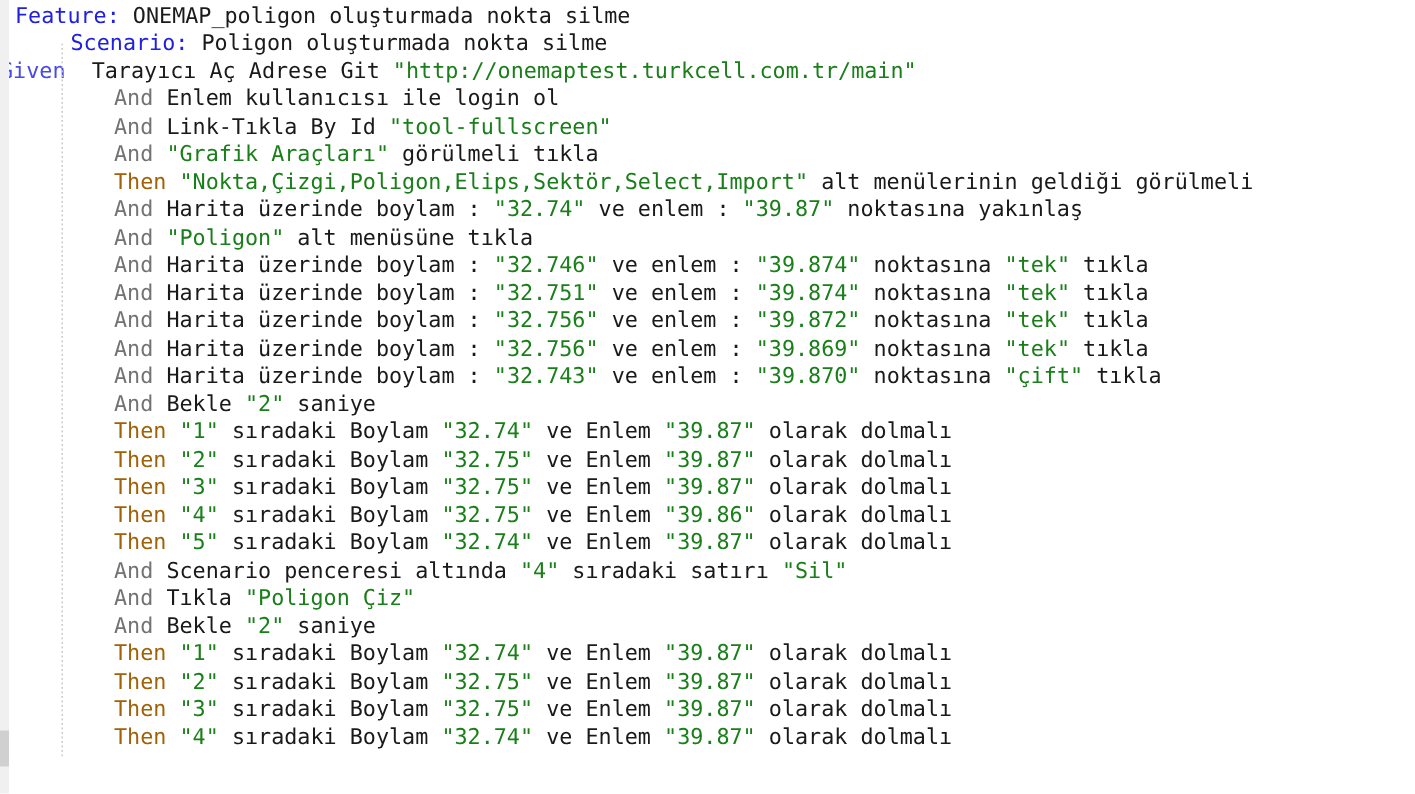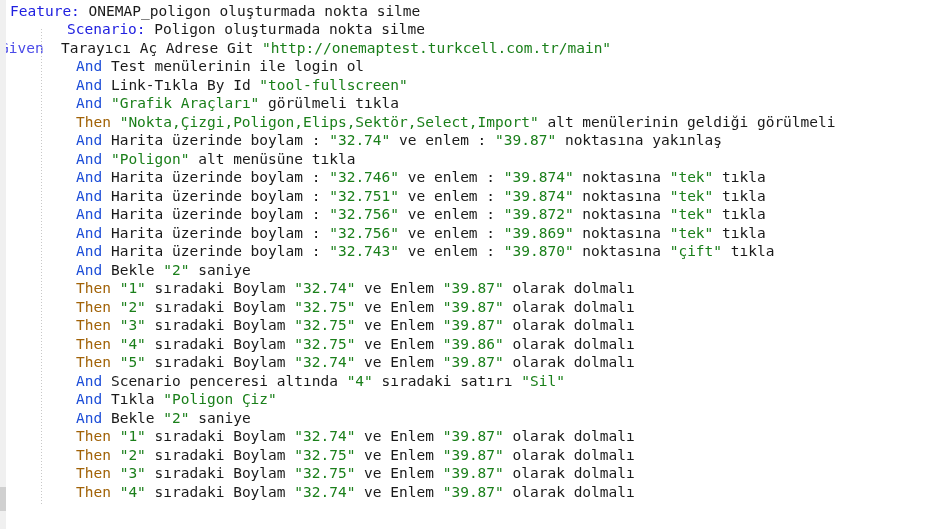--- a/index.html
+++ b/index.html
@@ -72,37 +72,37 @@
     font-family: "DejaVu Sans Mono", "Liberation Mono", monospace;
     font-size: 14.5px;
     line-height: 18.3px;
     height: 18.3px;
     color: #1a1a1a;
     letter-spacing: 0px;
   }
 
   .tok { white-space: pre; }
   .kw-feature   { color: #2020e0; }
-  .kw-scenario  { color: #2020e0; margin-left: 20px; }
+  .kw-scenario  { color: #2020e0; }
   .kw-given     { color: #4a4ae8; }
-  .kw-and       { color: #1d4ed8; margin-top: 28px; }
+  .kw-and       { color: #737373; margin-top: 28px; }
   .kw-then      { color: #a16207; }
   .str          { color: #1a7f1a; }
   .plain        { color: #1a1a1a; }
 </style>
 </head>
 <body>
 
 <div id="editor-root" style="background: rgb(255, 255, 255);">
 
   <div id="code">
       <div class="line" style="top: 2px; padding-left: 10px;"><span class="tok kw-feature">Feature:</span><span class="tok plain"> ONEMAP_poligon oluşturmada nokta silme</span></div>
       <div class="line" style="top: 20px; padding-left: 47px;"><span class="tok kw-scenario">Scenario:</span><span class="tok plain"> Poligon oluşturmada nokta silme</span></div>
       <div class="line" style="top: 39px; "><span class="tok kw-given">Given</span><span class="tok plain">  Tarayıcı Aç Adrese Git </span><span class="tok str">"http://onemaptest.turkcell.com.tr/main"</span></div>
-      <div class="line" style="top: 57px; padding-left: 76px;"><span class="tok kw-and">And</span><span class="tok plain"> Test menülerinin ile login ol</span></div>
+      <div class="line" style="top: 57px; padding-left: 76px;"><span class="tok kw-and">And</span><span class="tok plain"> Enlem kullanıcısı ile login ol</span></div>
       <div class="line" style="top: 76px; padding-left: 76px;"><span class="tok kw-and">And</span><span class="tok plain"> Link-Tıkla By Id </span><span class="tok str">"tool-fullscreen"</span></div>
       <div class="line" style="top: 94px; padding-left: 76px;"><span class="tok kw-and">And</span><span class="tok plain"> </span><span class="tok str">"Grafik Araçları"</span><span class="tok plain"> görülmeli tıkla</span></div>
       <div class="line" style="top: 113px; padding-left: 76px;"><span class="tok kw-then">Then</span><span class="tok plain"> </span><span class="tok str">"Nokta,Çizgi,Poligon,Elips,Sektör,Select,Import"</span><span class="tok plain"> alt menülerinin geldiği görülmeli</span></div>
       <div class="line" style="top: 131px; padding-left: 76px;"><span class="tok kw-and">And</span><span class="tok plain"> Harita üzerinde boylam : </span><span class="tok str">"32.74"</span><span class="tok plain"> ve enlem : </span><span class="tok str">"39.87"</span><span class="tok plain"> noktasına yakınlaş</span></div>
       <div class="line" style="top: 150px; padding-left: 76px;"><span class="tok kw-and">And</span><span class="tok plain"> </span><span class="tok str">"Poligon"</span><span class="tok plain"> alt menüsüne tıkla</span></div>
       <div class="line" style="top: 168px; padding-left: 76px;"><span class="tok kw-and">And</span><span class="tok plain"> Harita üzerinde boylam : </span><span class="tok str">"32.746"</span><span class="tok plain"> ve enlem : </span><span class="tok str">"39.874"</span><span class="tok plain"> noktasına </span><span class="tok str">"tek"</span><span class="tok plain"> tıkla</span></div>
       <div class="line" style="top: 187px; padding-left: 76px;"><span class="tok kw-and">And</span><span class="tok plain"> Harita üzerinde boylam : </span><span class="tok str">"32.751"</span><span class="tok plain"> ve enlem : </span><span class="tok str">"39.874"</span><span class="tok plain"> noktasına </span><span class="tok str">"tek"</span><span class="tok plain"> tıkla</span></div>
       <div class="line" style="top: 205px; padding-left: 76px;"><span class="tok kw-and">And</span><span class="tok plain"> Harita üzerinde boylam : </span><span class="tok str">"32.756"</span><span class="tok plain"> ve enlem : </span><span class="tok str">"39.872"</span><span class="tok plain"> noktasına </span><span class="tok str">"tek"</span><span class="tok plain"> tıkla</span></div>
       <div class="line" style="top: 224px; padding-left: 76px;"><span class="tok kw-and">And</span><span class="tok plain"> Harita üzerinde boylam : </span><span class="tok str">"32.756"</span><span class="tok plain"> ve enlem : </span><span class="tok str">"39.869"</span><span class="tok plain"> noktasına </span><span class="tok str">"tek"</span><span class="tok plain"> tıkla</span></div>
       <div class="line" style="top: 242px; padding-left: 76px;"><span class="tok kw-and">And</span><span class="tok plain"> Harita üzerinde boylam : </span><span class="tok str">"32.743"</span><span class="tok plain"> ve enlem : </span><span class="tok str">"39.870"</span><span class="tok plain"> noktasına </span><span class="tok str">"çift"</span><span class="tok plain"> tıkla</span></div>

